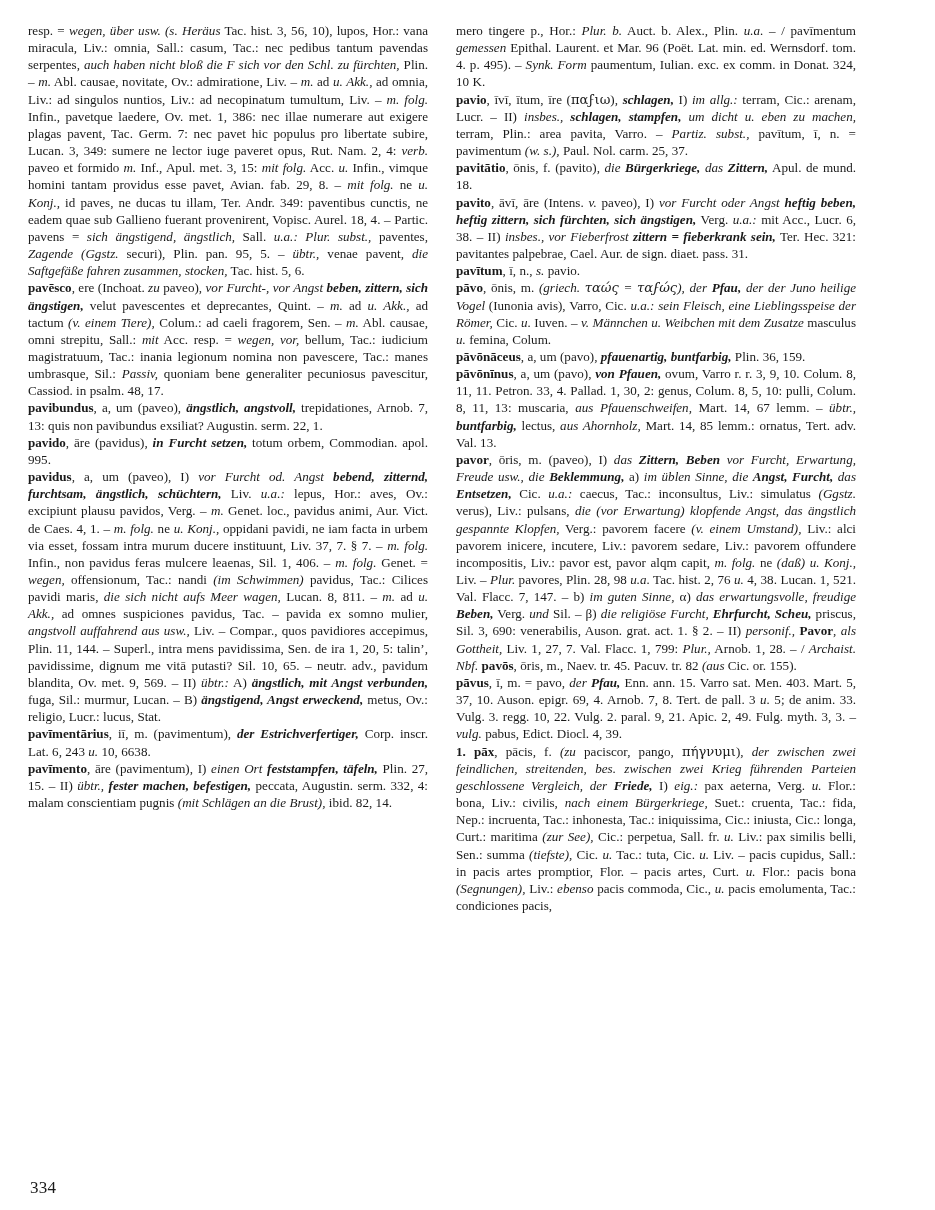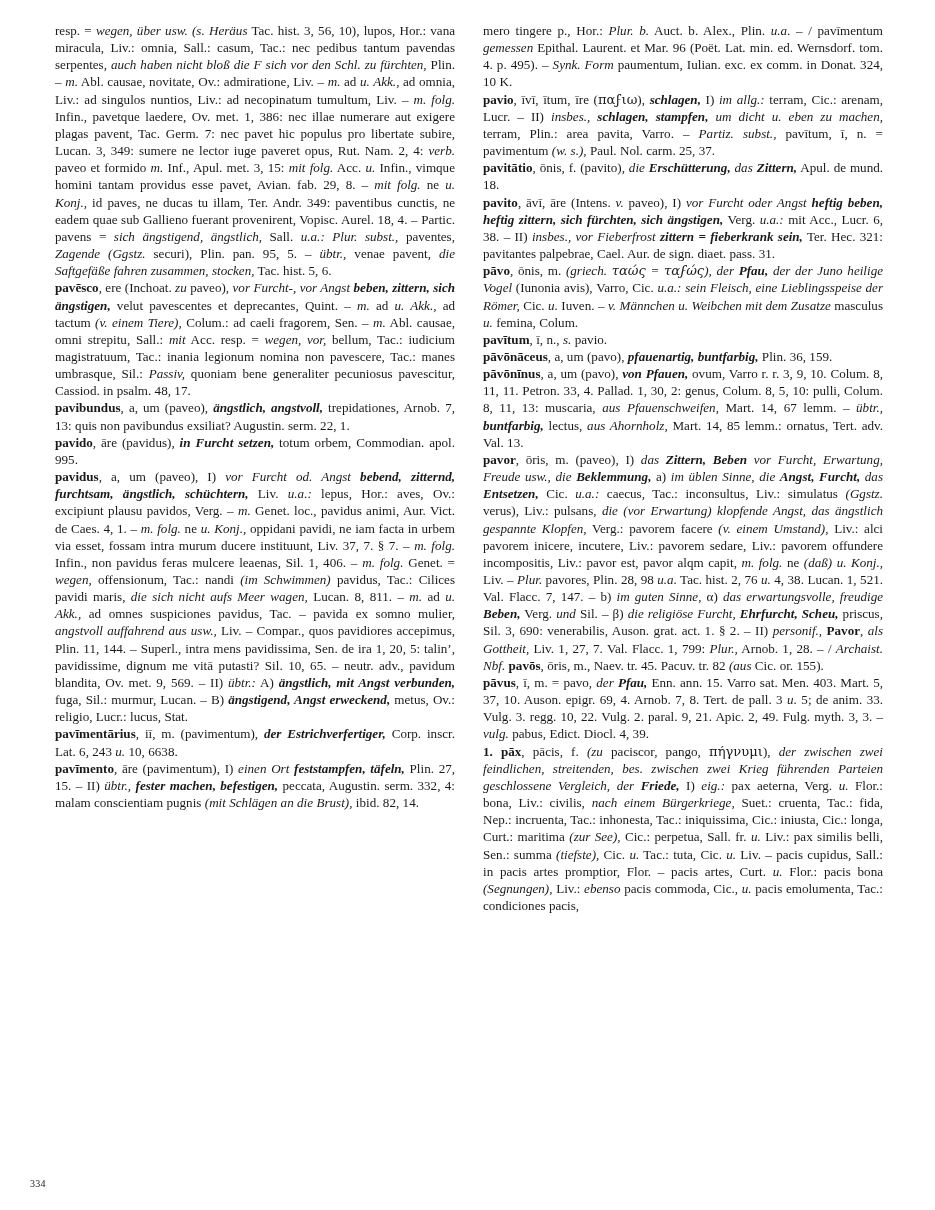--- a/index.html
+++ b/index.html
@@ -22,21 +22,20 @@
     height: 1210px;
   }
   .columns {
     position: absolute;
     left: 28px;
     top: 22px;
     width: 879px;
     height: 1140px;
     display: flex;
     gap: 28px;
-    margin-left: 27px;
   }
   .column {
     width: 400px;
     flex: 0 0 400px;
   }
   .entry {
     font-size: 13.1px;
     line-height: 17.15px;
     text-align: justify;
     text-justify: inter-word;
@@ -52,21 +51,21 @@
   b, .hw {
     font-weight: bold;
   }
   i, .it {
     font-style: italic;
   }
   .folio {
     position: absolute;
     left: 30px;
     top: 1178px;
-    font-size: 10px;
+    font-size: 17px;
     font-family: "Liberation Serif", "DejaVu Serif", serif;
     color: #1a1a1a;
     letter-spacing: 0.3px;
   }
   .gr {
     font-family: "DejaVu Serif", serif;
   }
 </style>
 </head>
 <body>
@@ -81,24 +80,24 @@
         <p class="entry"><b>pavibundus</b>, a, um (paveo), <i><b>ängstlich, angstvoll,</b></i> trepidationes, Arnob. 7, 13: quis non pavibundus exsiliat? Augustin. serm. 22, 1.</p>
         <p class="entry"><b>pavido</b>, āre (pavidus), <i><b>in Furcht setzen,</b></i> totum orbem, Commodian. apol. 995.</p>
         <p class="entry"><b>pavidus</b>, a, um (paveo), I) <i>vor Furcht od. Angst <b>bebend, zitternd, furchtsam, ängstlich, schüchtern,</b></i> Liv. <i>u.a.:</i> lepus, Hor.: aves, Ov.: excipiunt plausu pavidos, Verg. – <i>m.</i> Genet. loc., pavidus animi, Aur. Vict. de Caes. 4, 1. – <i>m. folg.</i> ne <i>u. Konj.,</i> oppidani pavidi, ne iam facta in urbem via esset, fossam intra murum ducere instituunt, Liv. 37, 7. § 7. – <i>m. folg.</i> Infin., non pavidus feras mulcere leaenas, Sil. 1, 406. – <i>m. folg.</i> Genet. = <i>wegen,</i> offensionum, Tac.: nandi <i>(im Schwimmen)</i> pavidus, Tac.: Cilices pavidi maris, <i>die sich nicht aufs Meer wagen,</i> Lucan. 8, 811. – <i>m.</i> ad <i>u. Akk.,</i> ad omnes suspiciones pavidus, Tac. – pavida ex somno mulier, <i>angstvoll auffahrend aus usw.,</i> Liv. – Compar., quos pavidiores accepimus, Plin. 11, 144. – Superl., intra mens pavidissima, Sen. de ira 1, 20, 5: talin’, pavidissime, dignum me vitā putasti? Sil. 10, 65. – neutr. adv., pavidum blandita, Ov. met. 9, 569. – II) <i>übtr.:</i> A) <i><b>ängstlich, mit Angst verbunden,</b></i> fuga, Sil.: murmur, Lucan. – B) <i><b>ängstigend, Angst erweckend,</b></i> metus, Ov.: religio, Lucr.: lucus, Stat.</p>
         <p class="entry"><b>pavīmentārius</b>, iī, m. (pavimentum), <i><b>der Estrichverfertiger,</b></i> Corp. inscr. Lat. 6, 243 <i>u.</i> 10, 6638.</p>
         <p class="entry"><b>pavīmento</b>, āre (pavimentum), I) <i>einen Ort <b>feststampfen, täfeln,</b></i> Plin. 27, 15. – II) <i>übtr., <b>fester machen, befestigen,</b></i> peccata, Augustin. serm. 332, 4: malam conscientiam pugnis <i>(mit Schlägen an die Brust),</i> ibid. 82, 14.</p>
       </div>
 
     <div class="column" id="right-col">
         <p class="entry">mero tingere p., Hor.: <i>Plur. b.</i> Auct. b. Alex., Plin. <i>u.a.</i> – / pavīmentum <i>gemessen</i> Epithal. Laurent. et Mar. 96 (Poët. Lat. min. ed. Wernsdorf. tom. 4. p. 495). – <i>Synk. Form</i> paumentum, Iulian. exc. ex comm. in Donat. 324, 10 K.</p>
         <p class="entry"><b>pavio</b>, īvī, ītum, īre (<span class="gr">παϝιω</span>), <i><b>schlagen,</b></i> I) <i>im allg.:</i> terram, Cic.: arenam, Lucr. – II) <i>insbes., <b>schlagen, stampfen,</b> um dicht u. eben zu machen,</i> terram, Plin.: area pavita, Varro. – <i>Partiz. subst.,</i> pavītum, ī, n. = pavimentum <i>(w. s.),</i> Paul. Nol. carm. 25, 37.</p>
-        <p class="entry"><b>pavitātio</b>, ōnis, f. (pavito), <i>die <b>Erschütterung,</b> das <b>Zittern,</b></i> Apul. de mund. 18.</p>
+        <p class="entry"><b>pavitātio</b>, ōnis, f. (pavito), <i>die <b>Bürgerkriege,</b> das <b>Zittern,</b></i> Apul. de mund. 18.</p>
         <p class="entry"><b>pavito</b>, āvī, āre (Intens. <i>v.</i> paveo), I) <i>vor Furcht oder Angst <b>heftig beben, heftig zittern, sich fürchten, sich ängstigen,</b></i> Verg. <i>u.a.:</i> mit Acc., Lucr. 6, 38. – II) <i>insbes., vor Fieberfrost <b>zittern = fieberkrank sein,</b></i> Ter. Hec. 321: pavitantes palpebrae, Cael. Aur. de sign. diaet. pass. 31.</p>
+        <p class="entry"><b>pavītum</b>, ī, n., <i>s.</i> pavio.</p>
         <p class="entry"><b>pāvo</b>, ōnis, m. <i>(griech. <span class="gr">ταώς</span> = <span class="gr">ταϝώς</span>), der <b>Pfau,</b> der der Juno heilige Vogel</i> (Iunonia avis), Varro, Cic. <i>u.a.: sein Fleisch, eine Lieblingsspeise der Römer,</i> Cic. <i>u.</i> Iuven. – <i>v. Männchen u. Weibchen mit dem Zusatze</i> masculus <i>u.</i> femina, Colum.</p>
-        <p class="entry"><b>pavītum</b>, ī, n., <i>s.</i> pavio.</p>
         <p class="entry"><b>pāvōnāceus</b>, a, um (pavo), <i><b>pfauenartig, buntfarbig,</b></i> Plin. 36, 159.</p>
         <p class="entry"><b>pāvōnīnus</b>, a, um (pavo), <i><b>von Pfauen,</b></i> ovum, Varro r. r. 3, 9, 10. Colum. 8, 11, 11. Petron. 33, 4. Pallad. 1, 30, 2: genus, Colum. 8, 5, 10: pulli, Colum. 8, 11, 13: muscaria, <i>aus Pfauenschweifen,</i> Mart. 14, 67 lemm. – <i>übtr., <b>buntfarbig,</b></i> lectus, <i>aus Ahornholz,</i> Mart. 14, 85 lemm.: ornatus, Tert. adv. Val. 13.</p>
         <p class="entry"><b>pavor</b>, ōris, m. (paveo), I) <i>das <b>Zittern, Beben</b> vor Furcht, Erwartung, Freude usw., die <b>Beklemmung,</b></i> a) <i>im üblen Sinne, die <b>Angst, Furcht,</b> das <b>Entsetzen,</b></i> Cic. <i>u.a.:</i> caecus, Tac.: inconsultus, Liv.: simulatus <i>(Ggstz.</i> verus), Liv.: pulsans, <i>die (vor Erwartung) klopfende Angst, das ängstlich gespannte Klopfen,</i> Verg.: pavorem facere <i>(v. einem Umstand),</i> Liv.: alci pavorem inicere, incutere, Liv.: pavorem sedare, Liv.: pavorem offundere incompositis, Liv.: pavor est, pavor alqm capit, <i>m. folg.</i> ne <i>(daß) u. Konj.,</i> Liv. – <i>Plur.</i> pavores, Plin. 28, 98 <i>u.a.</i> Tac. hist. 2, 76 <i>u.</i> 4, 38. Lucan. 1, 521. Val. Flacc. 7, 147. – b) <i>im guten Sinne,</i> α) <i>das erwartungsvolle, freudige <b>Beben,</b></i> Verg. <i>und</i> Sil. – β) <i>die religiöse Furcht, <b>Ehrfurcht, Scheu,</b></i> priscus, Sil. 3, 690: venerabilis, Auson. grat. act. 1. § 2. – II) <i>personif.,</i> <b>Pavor</b>, <i>als Gottheit,</i> Liv. 1, 27, 7. Val. Flacc. 1, 799: <i>Plur.,</i> Arnob. 1, 28. – / <i>Archaist. Nbf.</i> <b>pavōs</b>, ōris, m., Naev. tr. 45. Pacuv. tr. 82 <i>(aus</i> Cic. or. 155).</p>
         <p class="entry"><b>pāvus</b>, ī, m. = pavo, <i>der <b>Pfau,</b></i> Enn. ann. 15. Varro sat. Men. 403. Mart. 5, 37, 10. Auson. epigr. 69, 4. Arnob. 7, 8. Tert. de pall. 3 <i>u.</i> 5; de anim. 33. Vulg. 3. regg. 10, 22. Vulg. 2. paral. 9, 21. Apic. 2, 49. Fulg. myth. 3, 3. – <i>vulg.</i> pabus, Edict. Diocl. 4, 39.</p>
         <p class="entry"><b>1. pāx</b>, pācis, f. <i>(zu</i> paciscor, pango, <span class="gr">πήγνυμι</span>), <i>der zwischen zwei feindlichen, streitenden, bes. zwischen zwei Krieg führenden Parteien geschlossene Vergleich, der <b>Friede,</b></i> I) <i>eig.:</i> pax aeterna, Verg. <i>u.</i> Flor.: bona, Liv.: civilis, <i>nach einem Bürgerkriege,</i> Suet.: cruenta, Tac.: fida, Nep.: incruenta, Tac.: inhonesta, Tac.: iniquissima, Cic.: iniusta, Cic.: longa, Curt.: maritima <i>(zur See),</i> Cic.: perpetua, Sall. fr. <i>u.</i> Liv.: pax similis belli, Sen.: summa <i>(tiefste),</i> Cic. <i>u.</i> Tac.: tuta, Cic. <i>u.</i> Liv. – pacis cupidus, Sall.: in pacis artes promptior, Flor. – pacis artes, Curt. <i>u.</i> Flor.: pacis bona <i>(Segnungen),</i> Liv.: <i>ebenso</i> pacis commoda, Cic., <i>u.</i> pacis emolumenta, Tac.: condiciones pacis,</p>
       </div>
 
   </div>
 
   <div class="folio">334</div>

